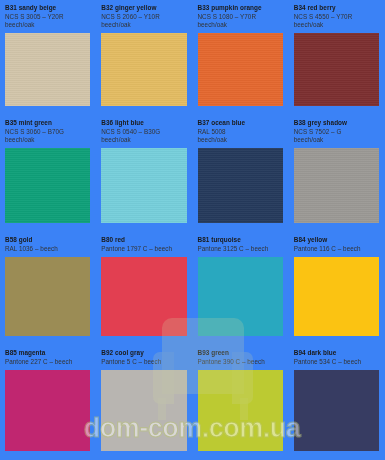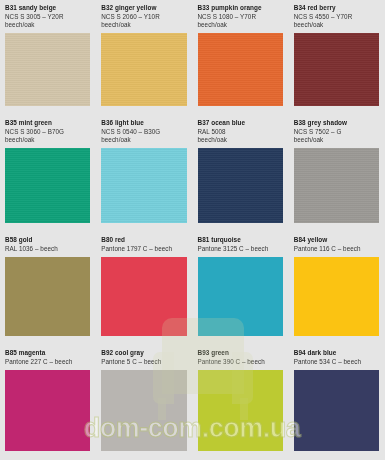--- a/index.html
+++ b/index.html
@@ -13,21 +13,21 @@
     font-family: "Liberation Sans", sans-serif;
     -webkit-font-smoothing: antialiased;
     overflow: hidden;
     position: relative;
   }
 
   #sheet {
     position: relative;
     width: 385px;
     height: 460px;
-    background: #e5e5e5;
+    background: #3b82f6;
     overflow: hidden;
   }
 
   
   #watermark {
     position: absolute;
     left: 0;
     top: 0;
     width: 385px;
     height: 460px;

